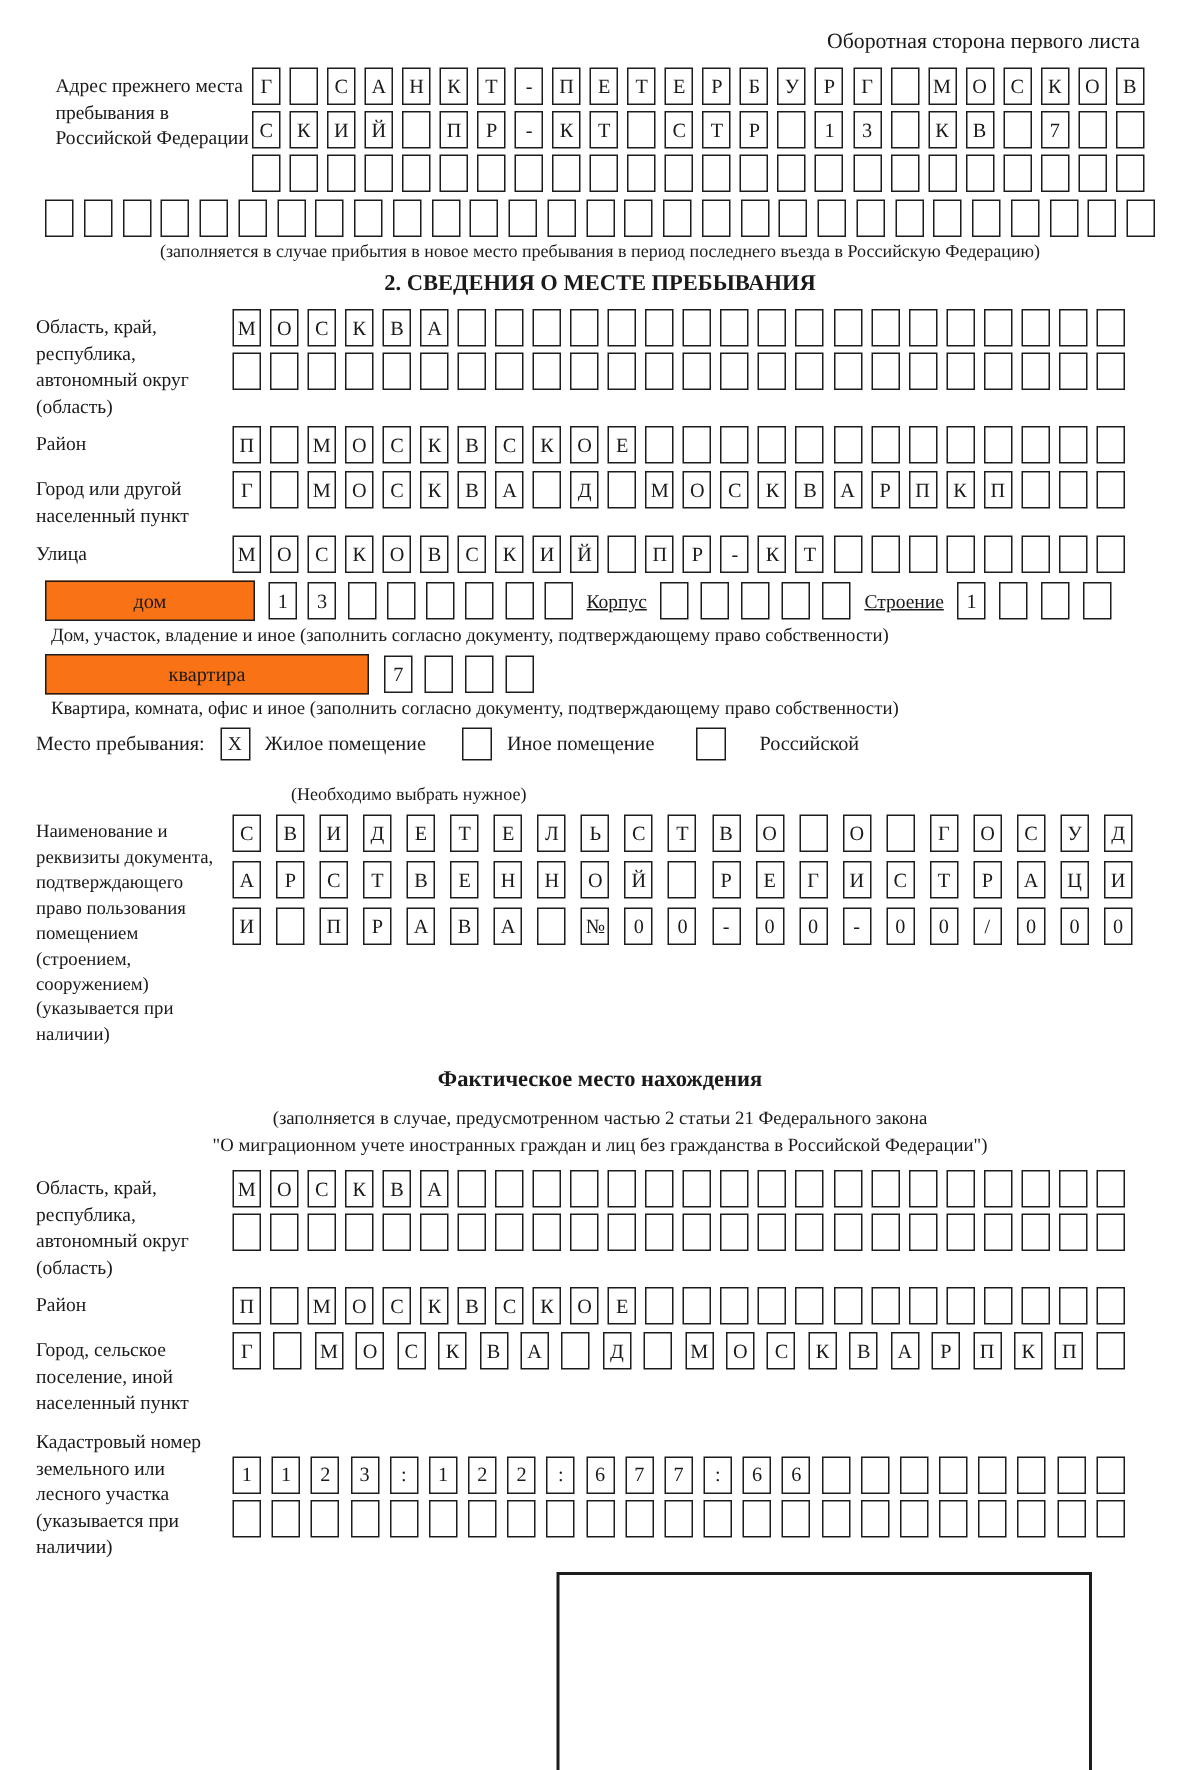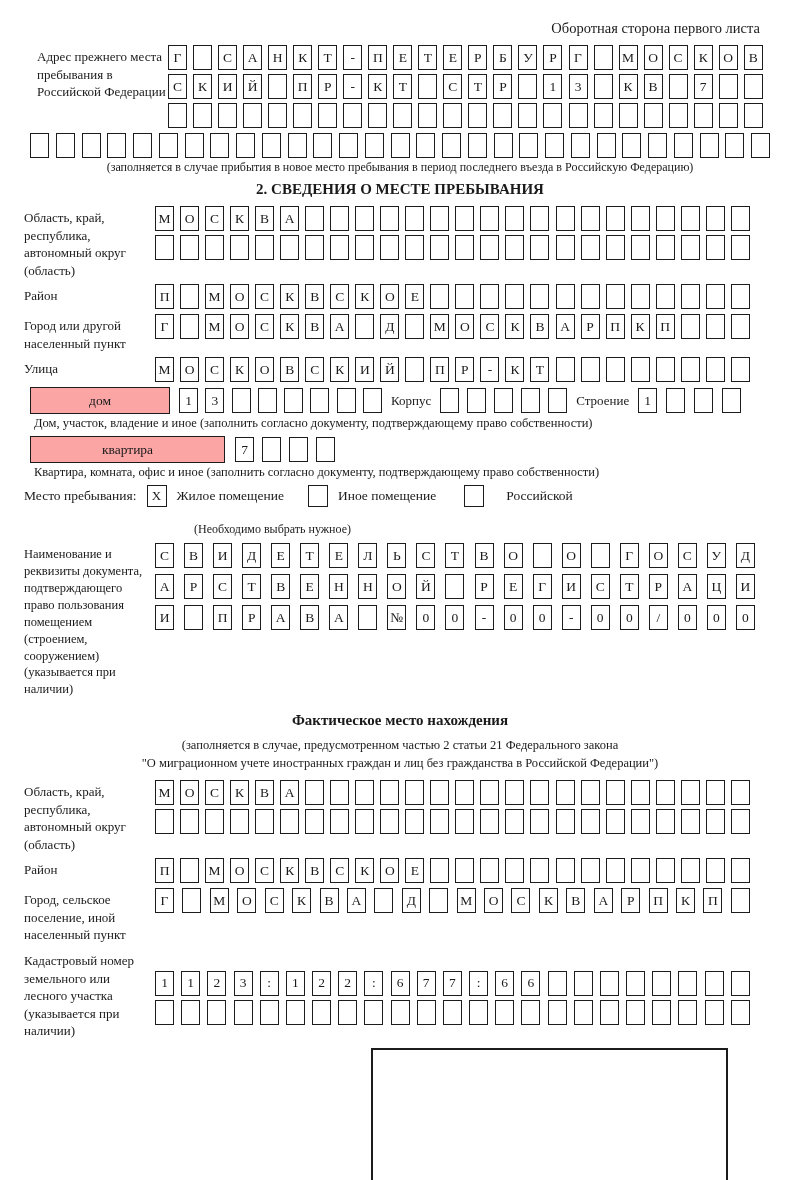--- a/index.html
+++ b/index.html
@@ -12,22 +12,22 @@
   .flabel.narrowfont{font-size:12.5px;}
   .rows{display:flex;flex-direction:column;gap:4px;}
   .cells{display:flex;justify-content:space-between;width:595px;}
   .cells.w740{width:740px;}
   .cell{flex:0 0 19px;height:25px;border:1.5px solid #1c1c1c;box-sizing:border-box;
         display:flex;align-items:center;justify-content:center;font-size:13.5px;background:#fff;}
   .note{font-size:12px;text-align:center;margin:2px 0 4px 0;}
   .sec-title{font-size:15px;font-weight:bold;text-align:center;margin:6px 0 8px 0;}
   .inline-line{display:flex;align-items:center;margin:2px 0 2px 6px;}
   .wide-box{border:1.5px solid #1c1c1c;height:27px;box-sizing:border-box;display:flex;
-            align-items:center;justify-content:center;font-size:13.5px;background:#fca5a5;}
-  .lab{font-size:13px;}
+            align-items:center;justify-content:center;font-size:13.5px;background:#f97316;}
+  .lab{font-size:13px;text-decoration:underline;}
   .small-note{font-size:12.5px;margin:2px 0 5px 10px;}
   .chk{width:20px;height:22px;border:1.5px solid #1c1c1c;box-sizing:border-box;
        display:inline-flex;align-items:center;justify-content:center;font-size:13px;background:#fff;}
   .stay-line{display:flex;align-items:center;gap:10px;font-size:13.5px;margin:4px 0 2px 0;}
   .stay-note{font-size:12px;margin:15px 0 6px 170px;}
   .center-note{font-size:12.5px;text-align:center;line-height:1.4;margin-bottom:8px;}
   .stamp{width:357px;height:175px;border:2px solid #1c1c1c;box-sizing:border-box;
          margin:8px 0 4px 347px;background:#fff;}
 </style>
 </head>
@@ -335,21 +335,21 @@
     <div class="cells" style="width:103px;">
         <span class="cell">1</span>
         <span class="cell"></span>
         <span class="cell"></span>
         <span class="cell"></span>
       </div>
   </div>
   <div class="small-note">Дом, участок, владение и иное (заполнить согласно документу, подтверждающему право собственности)</div>
 
   <div class="inline-line" style="gap:10px;">
-    <div class="wide-box" style="width:195px;">
+    <div class="wide-box" style="width:216px;">
       <span>квартира</span>
     </div>
     <div class="cells" style="width:100px;">
         <span class="cell">7</span>
         <span class="cell"></span>
         <span class="cell"></span>
         <span class="cell"></span>
       </div>
   </div>
   <div class="small-note">Квартира, комната, офис и иное (заполнить согласно документу, подтверждающему право собственности)</div>

